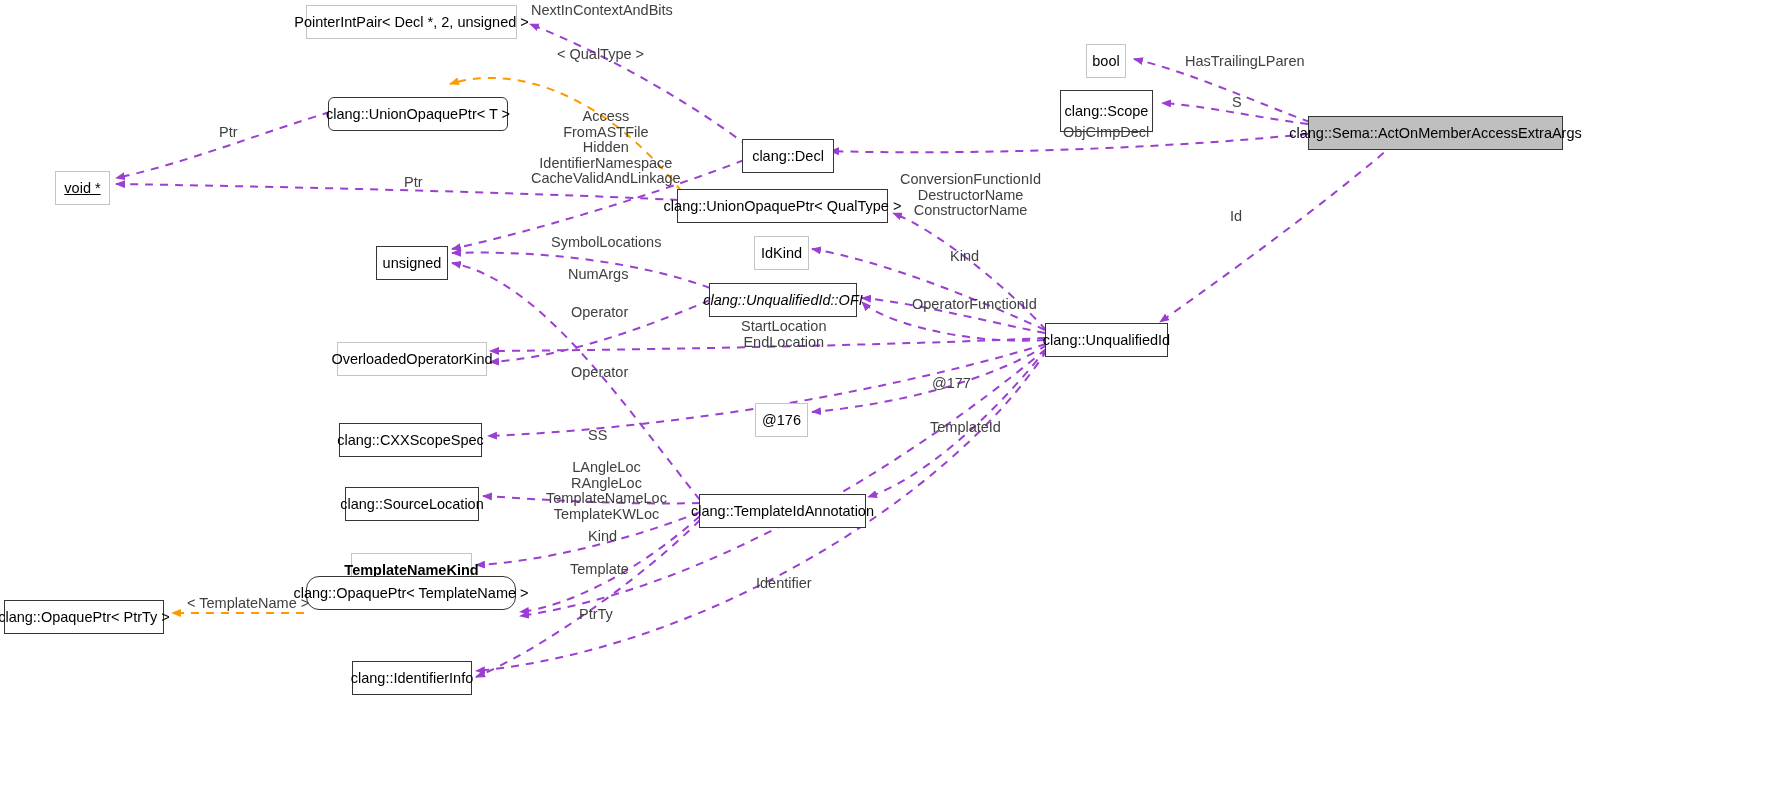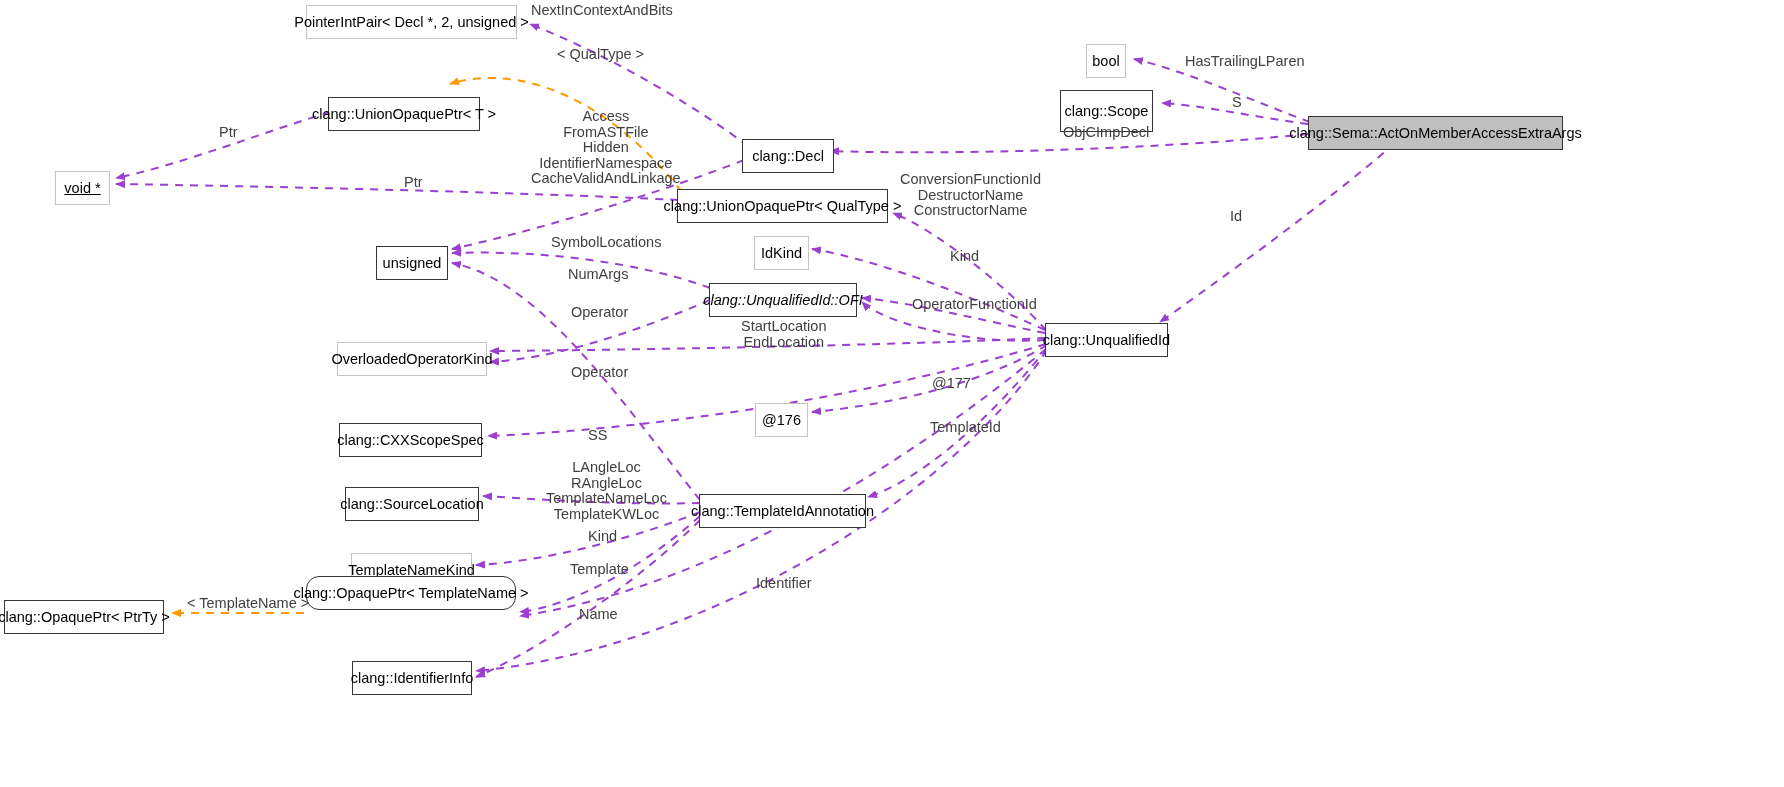--- a/index.html
+++ b/index.html
@@ -104,21 +104,21 @@
   <div id="nodes-group">
       <div class="node faint" style="left: 306px; top: 5px; width: 211px; height: 26px;">
         <span>PointerIntPair&lt; Decl *, 2, unsigned &gt;</span>
       </div>
       <div class="node faint" style="left: 1086px; top: 44px; width: 40px; height: 25px;">
         <span>bool</span>
       </div>
       <div class="node solid" style="left: 1060px; top: 90px; width: 93px; height: 42px;">
         <span>clang::Scope</span>
       </div>
-      <div class="node solid" style="left: 328px; top: 97px; width: 152px; height: 26px;">
+      <div class="node solid" style="left: 328px; top: 97px; width: 180px; height: 26px; border-radius: 6px;">
         <span>clang::UnionOpaquePtr&lt; T &gt;</span>
       </div>
       <div class="node highlight" style="left: 1308px; top: 116px; width: 255px; height: 26px;">
         <span>clang::Sema::ActOnMemberAccessExtraArgs</span>
       </div>
       <div class="node solid" style="left: 742px; top: 139px; width: 92px; height: 26px;">
         <span>clang::Decl</span>
       </div>
       <div class="node faint" style="left: 55px; top: 171px; width: 55px; height: 25px; text-decoration: underline;">
         <span>void *</span>
@@ -146,21 +146,21 @@
       </div>
       <div class="node solid" style="left: 339px; top: 423px; width: 143px; height: 26px;">
         <span>clang::CXXScopeSpec</span>
       </div>
       <div class="node solid" style="left: 345px; top: 487px; width: 134px; height: 26px;">
         <span>clang::SourceLocation</span>
       </div>
       <div class="node solid" style="left: 699px; top: 494px; width: 167px; height: 26px;">
         <span>clang::TemplateIdAnnotation</span>
       </div>
-      <div class="node faint" style="left: 351px; top: 553px; width: 121px; height: 15px;">
+      <div class="node faint" style="left: 351px; top: 553px; width: 121px; height: 15px; font-weight: bold;">
         <span>TemplateNameKind</span>
       </div>
       <div class="node solid" style="left: 4px; top: 600px; width: 160px; height: 26px;">
         <span>clang::OpaquePtr&lt; PtrTy &gt;</span>
       </div>
       <div class="node solid" style="left: 306px; top: 576px; width: 210px; height: 26px; border-radius: 13px;">
         <span>clang::OpaquePtr&lt; TemplateName &gt;</span>
       </div>
       <div class="node solid" style="left: 352px; top: 661px; width: 120px; height: 26px;">
         <span>clang::IdentifierInfo</span>
@@ -193,17 +193,17 @@
 EndLocation</div>
       <div class="edge-label" style="left: 932px; top: 376px;">@177</div>
       <div class="edge-label" style="left: 930px; top: 420px;">TemplateId</div>
       <div class="edge-label" style="left: 588px; top: 428px;">SS</div>
       <div class="edge-label" style="left: 546px; top: 460px;">LAngleLoc
 RAngleLoc
 TemplateNameLoc
 TemplateKWLoc</div>
       <div class="edge-label" style="left: 588px; top: 529px;">Kind</div>
       <div class="edge-label" style="left: 570px; top: 562px;">Template</div>
-      <div class="edge-label" style="left: 579px; top: 607px;">Name</div>
+      <div class="edge-label" style="left: 579px; top: 607px;">PtrTy</div>
       <div class="edge-label" style="left: 756px; top: 576px;">Identifier</div>
       <div class="edge-label" style="left: 187px; top: 596px; text-align: center;">&lt; TemplateName &gt;</div>
     </div>
 </div>
 
 </body></html>

